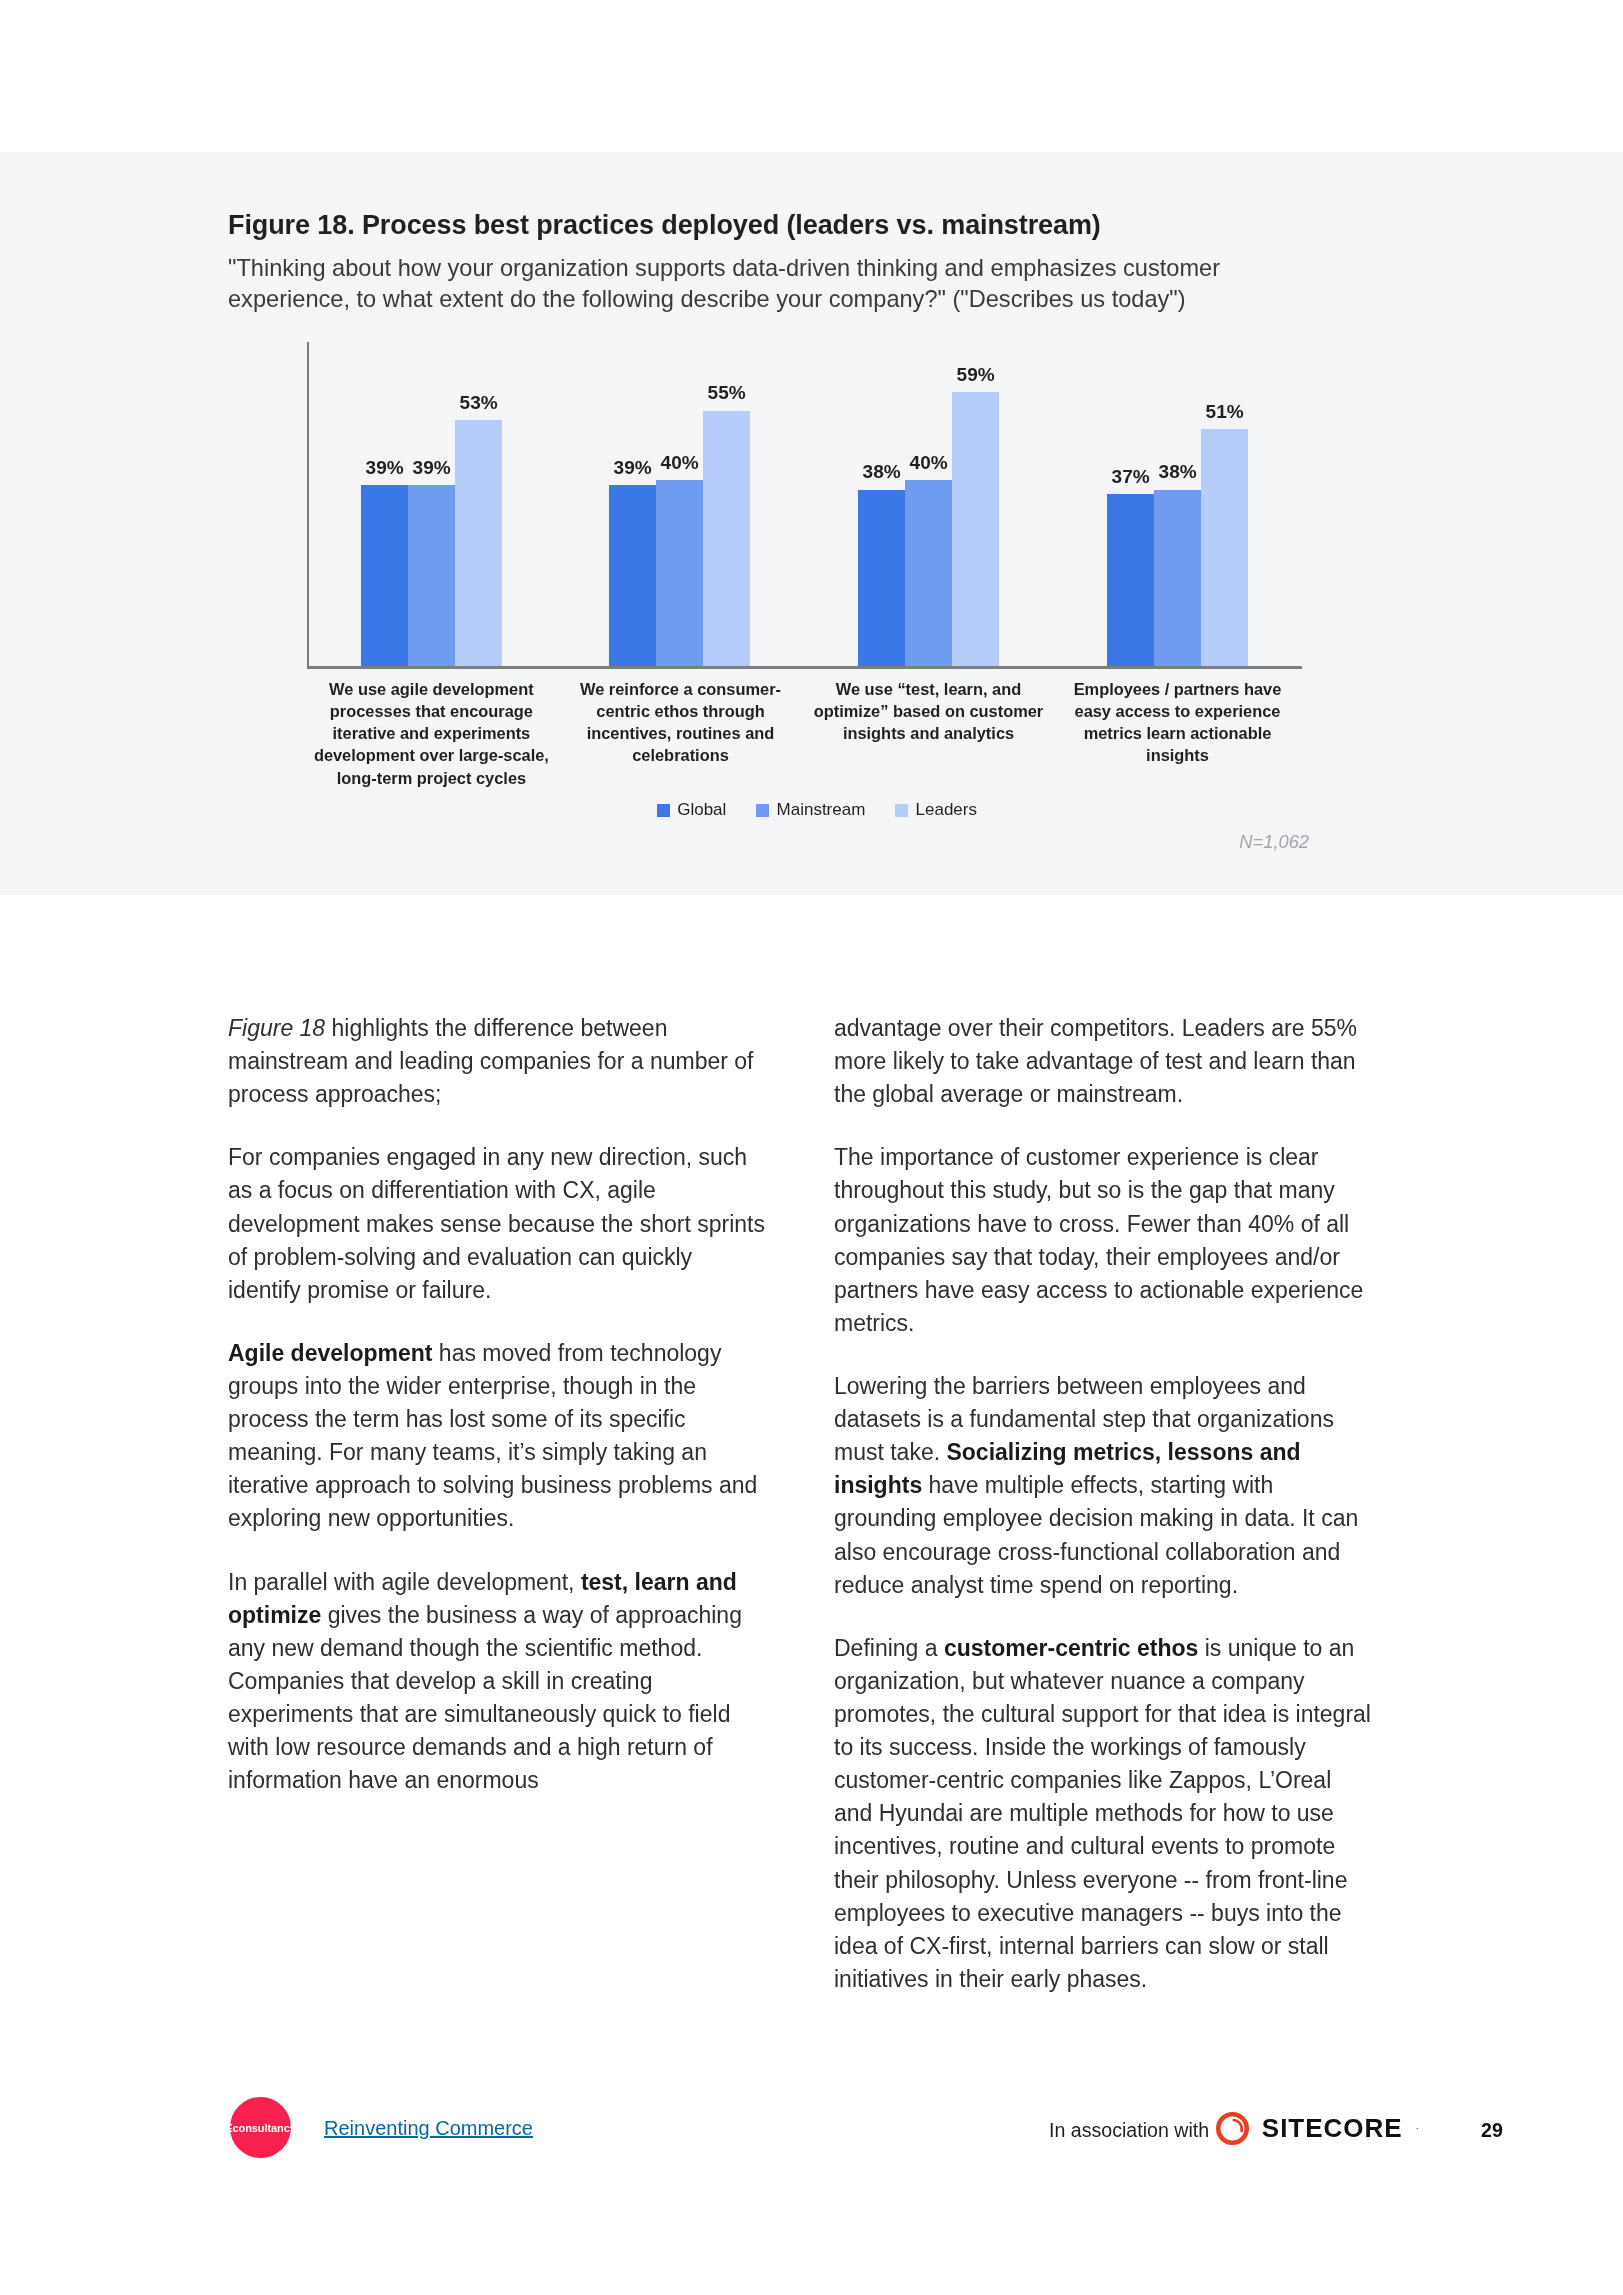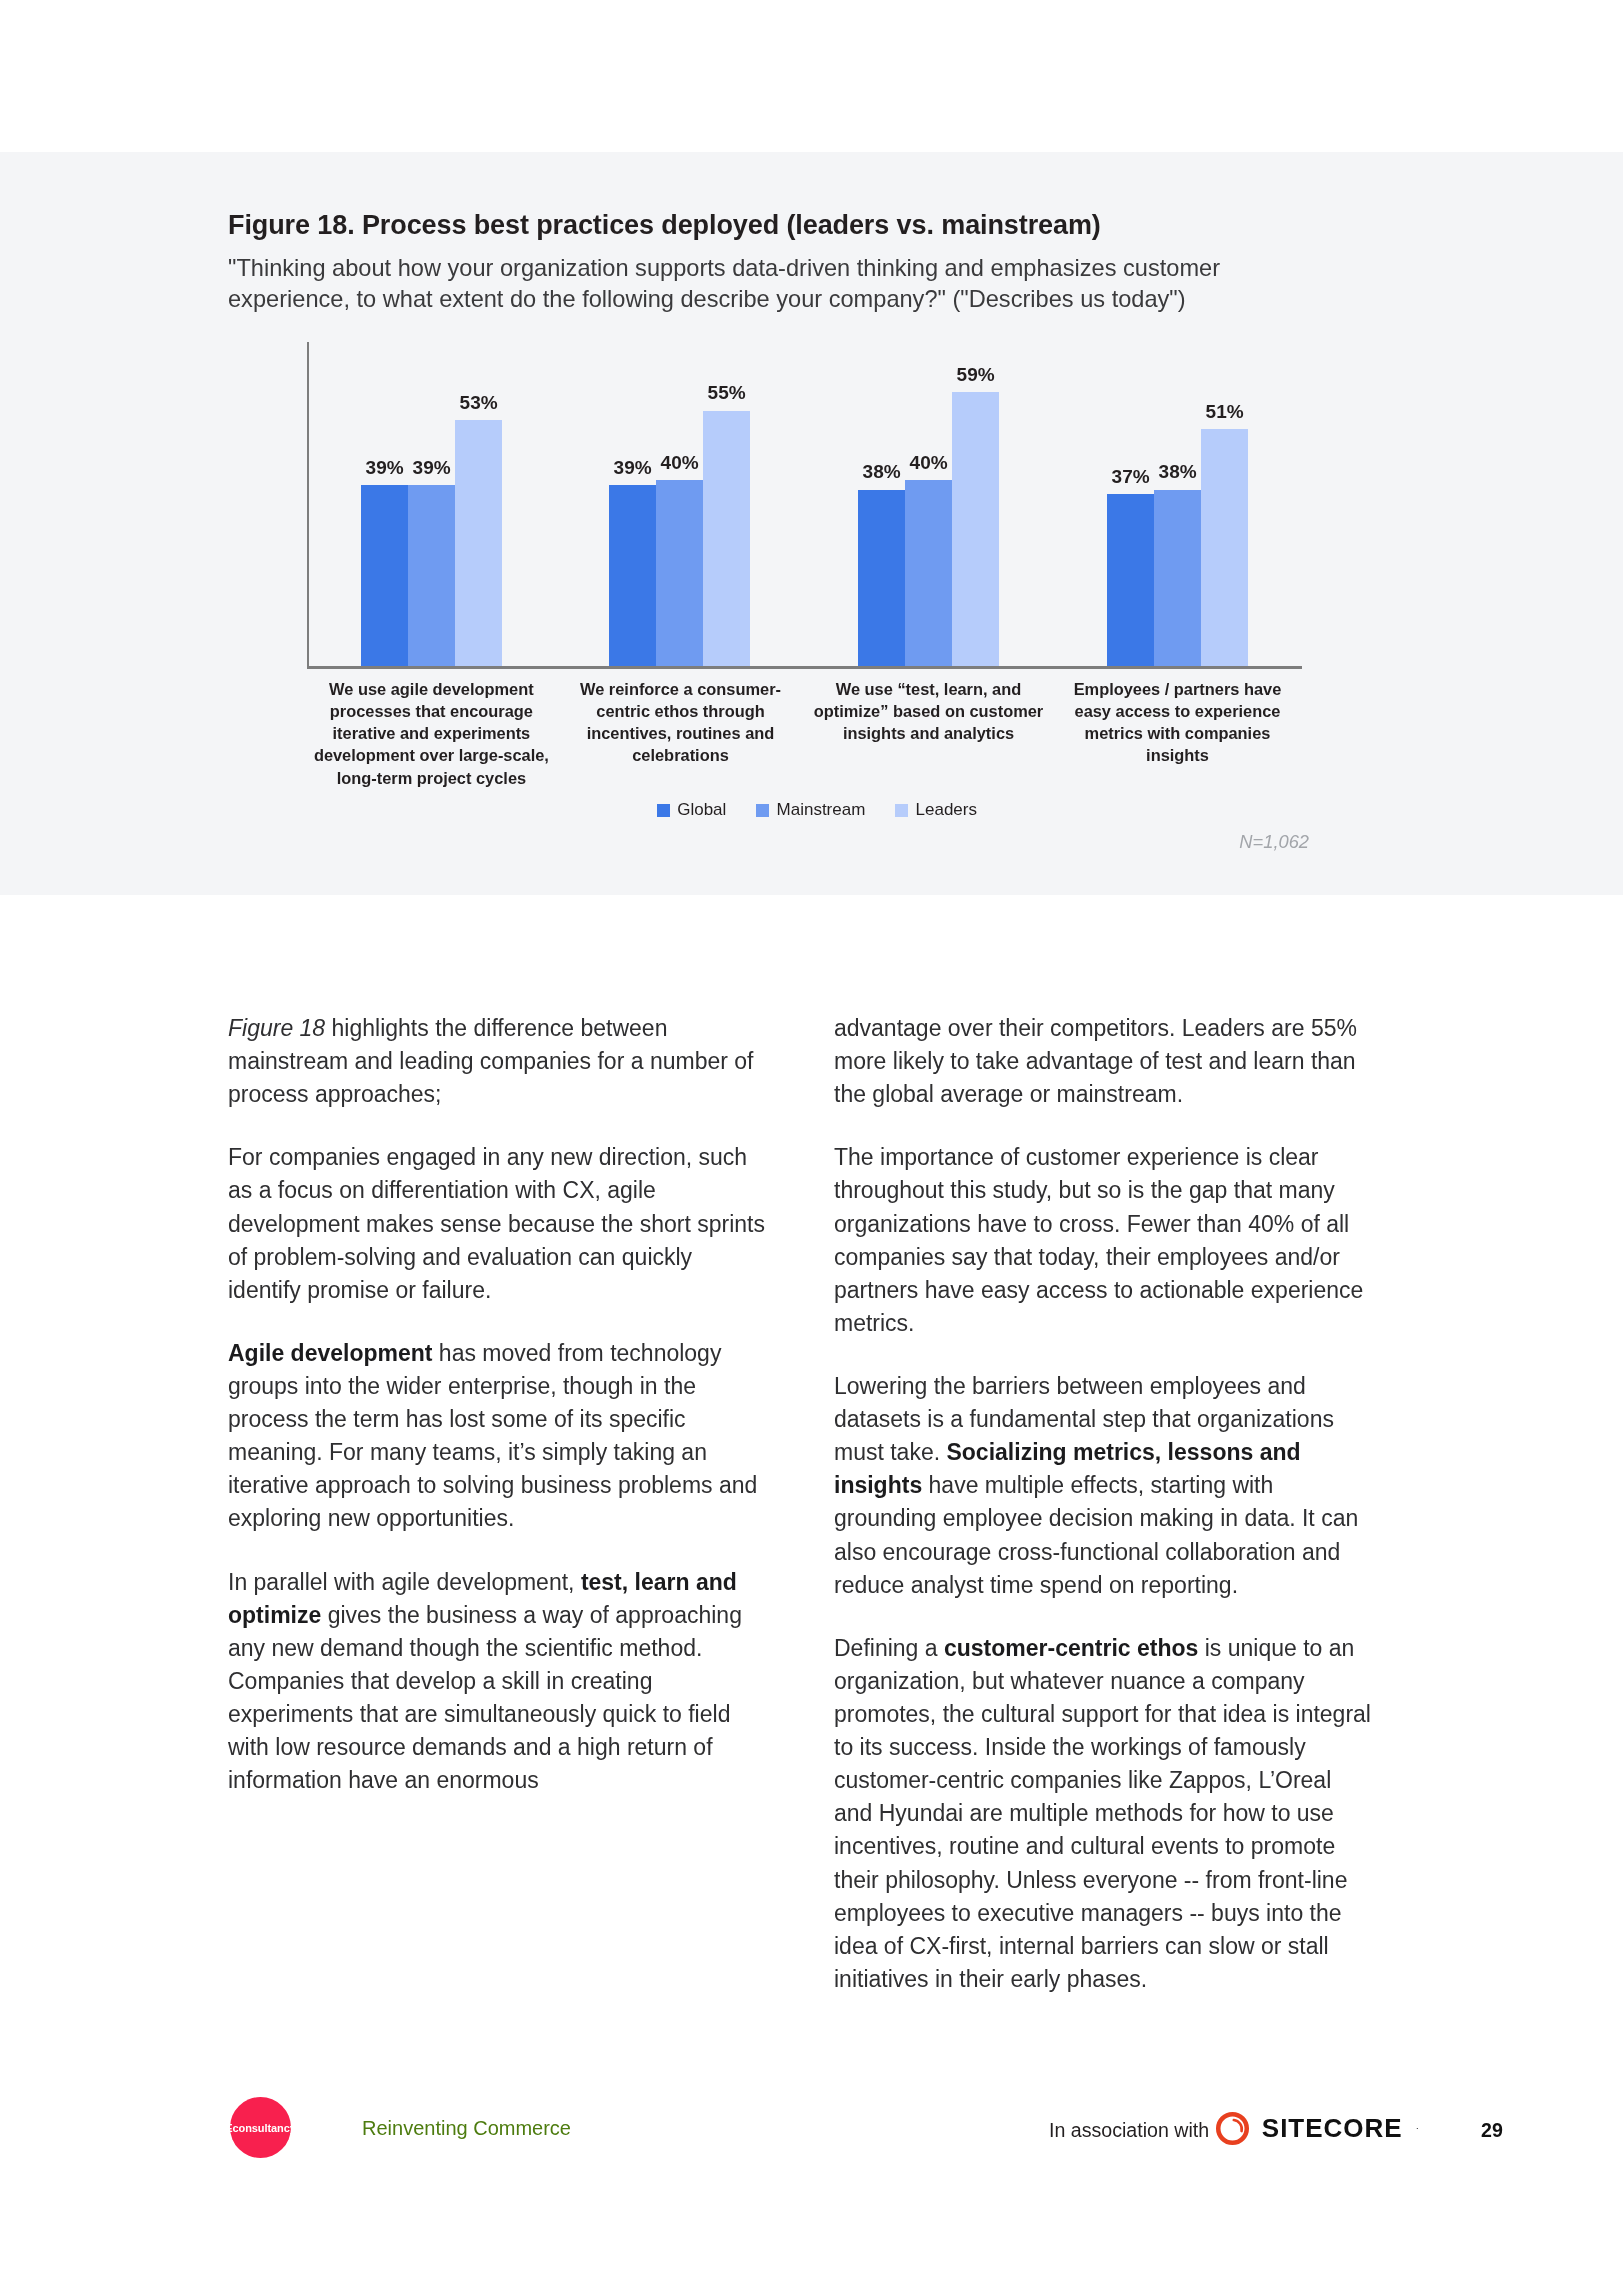--- a/index.html
+++ b/index.html
@@ -199,25 +199,26 @@
     justify-content: center;
   }
   #econ-logo-text {
     color: #ffffff;
     font-size: 11px;
     font-weight: bold;
     letter-spacing: -0.1px;
   }
   #report-name {
     position: absolute;
-    left: 362px;
+    left: 324px;
     top: 21.6px;
     font-size: 20px;
-    color: #4d7c0f;
-    font-weight: 300;
+    color: #0369a1;
+    font-weight: 300;
+    text-decoration: underline;
   }
   #assoc-text {
     position: absolute;
     left: 1049px;
     top: 23.6px;
     font-size: 19.6px;
     color: #231f20;
     font-weight: 300;
   }
   #sitecore-logo {
@@ -318,21 +319,21 @@
             <div class="bar" style="left: 94px;">
               <div class="bar-rect" style="height: 237px; background: rgb(182, 204, 251);"></div>
               <div class="bar-value" style="bottom: 243px;">51%</div>
             </div>
           </div>
         </div>
 
     <div class="cat-label" style="left: 3.9px; width: 241px; top: 336px;">We use agile development processes that encourage iterative and experiments development over large-scale, long-term project cycles</div>
         <div class="cat-label" style="left: 253px; width: 241px; top: 336px;">We reinforce a consumer-centric ethos through incentives, routines and celebrations</div>
         <div class="cat-label" style="left: 501px; width: 241px; top: 336px;">We use “test, learn, and optimize” based on customer insights and analytics</div>
-        <div class="cat-label" style="left: 750px; width: 241px; top: 336px;">Employees / partners have easy access to experience metrics with companies insights</div>
+        <div class="cat-label" style="left: 750px; width: 241px; top: 336px;">Employees / partners have easy access to experience metrics learn actionable insights</div>
       </div>
 
     <div id="legend">
 
     <div class="legend-item">
           <span class="legend-swatch" style="background: rgb(59, 120, 231);"></span>
           <span class="legend-label">Global</span>
         </div>
         <div class="legend-item">
           <span class="legend-swatch" style="background: rgb(111, 155, 241);"></span>

